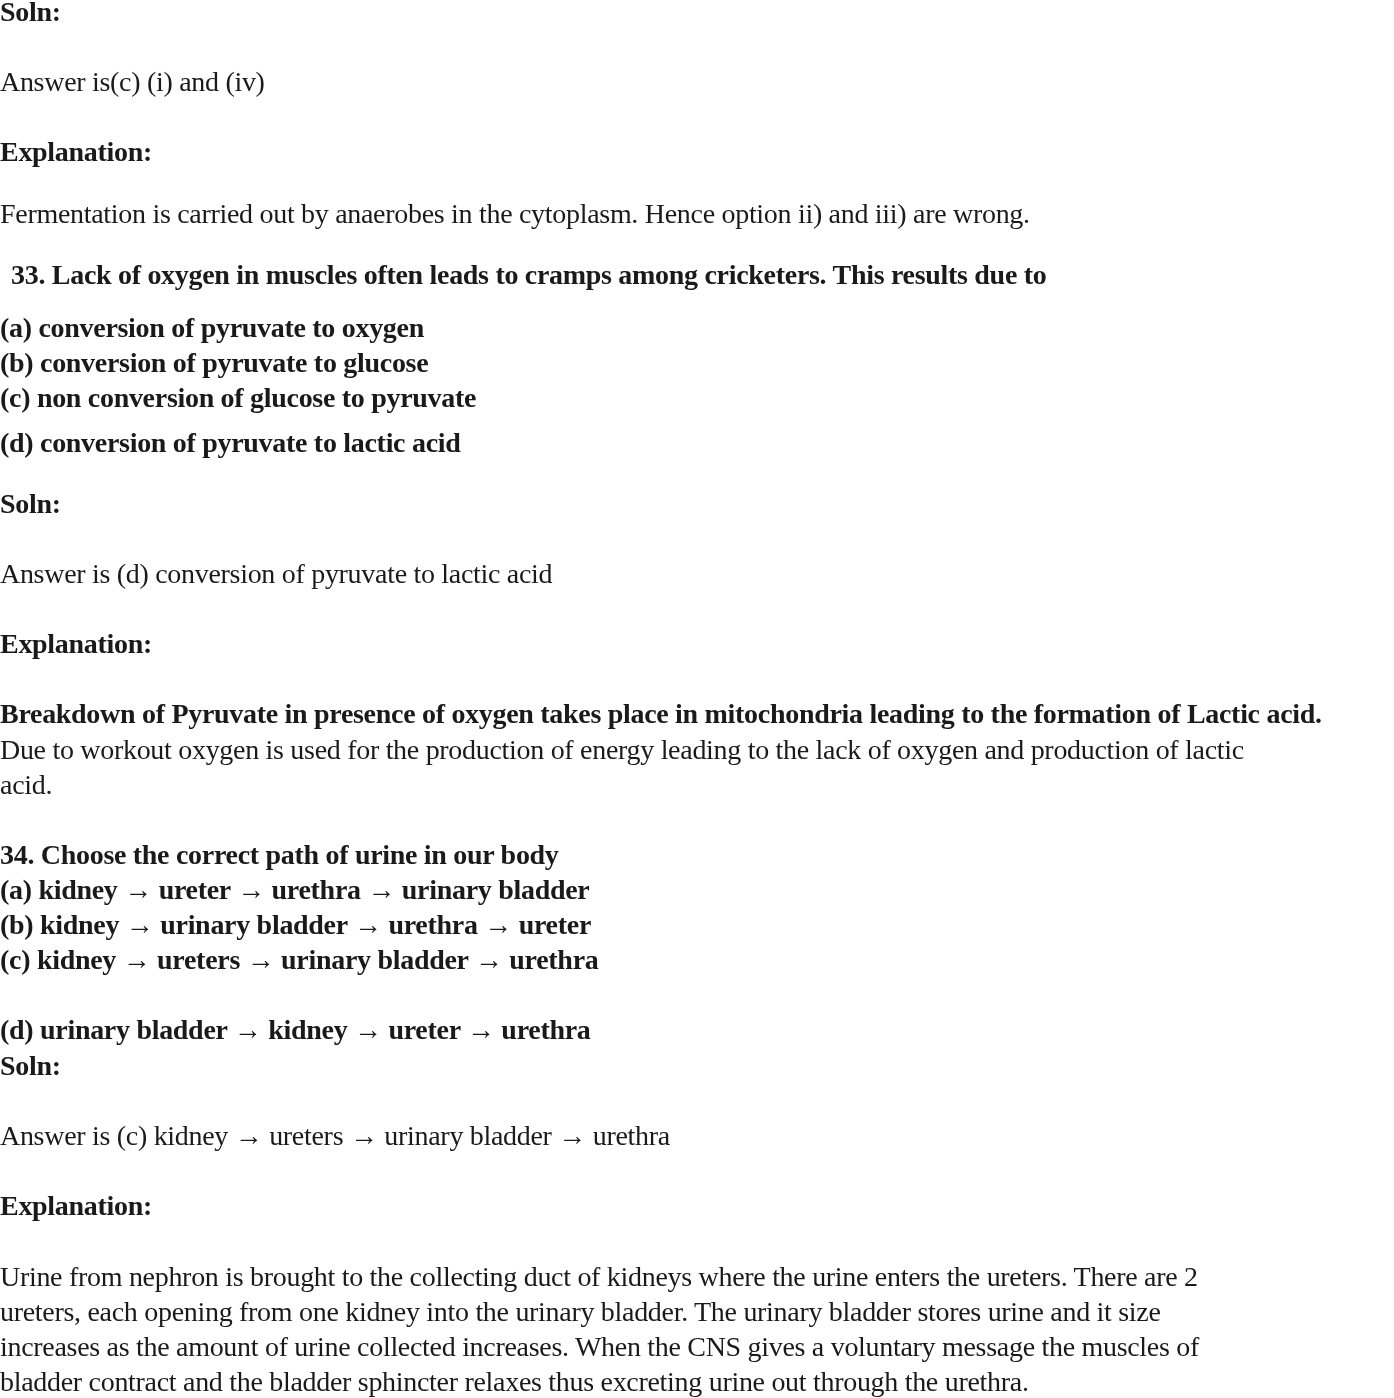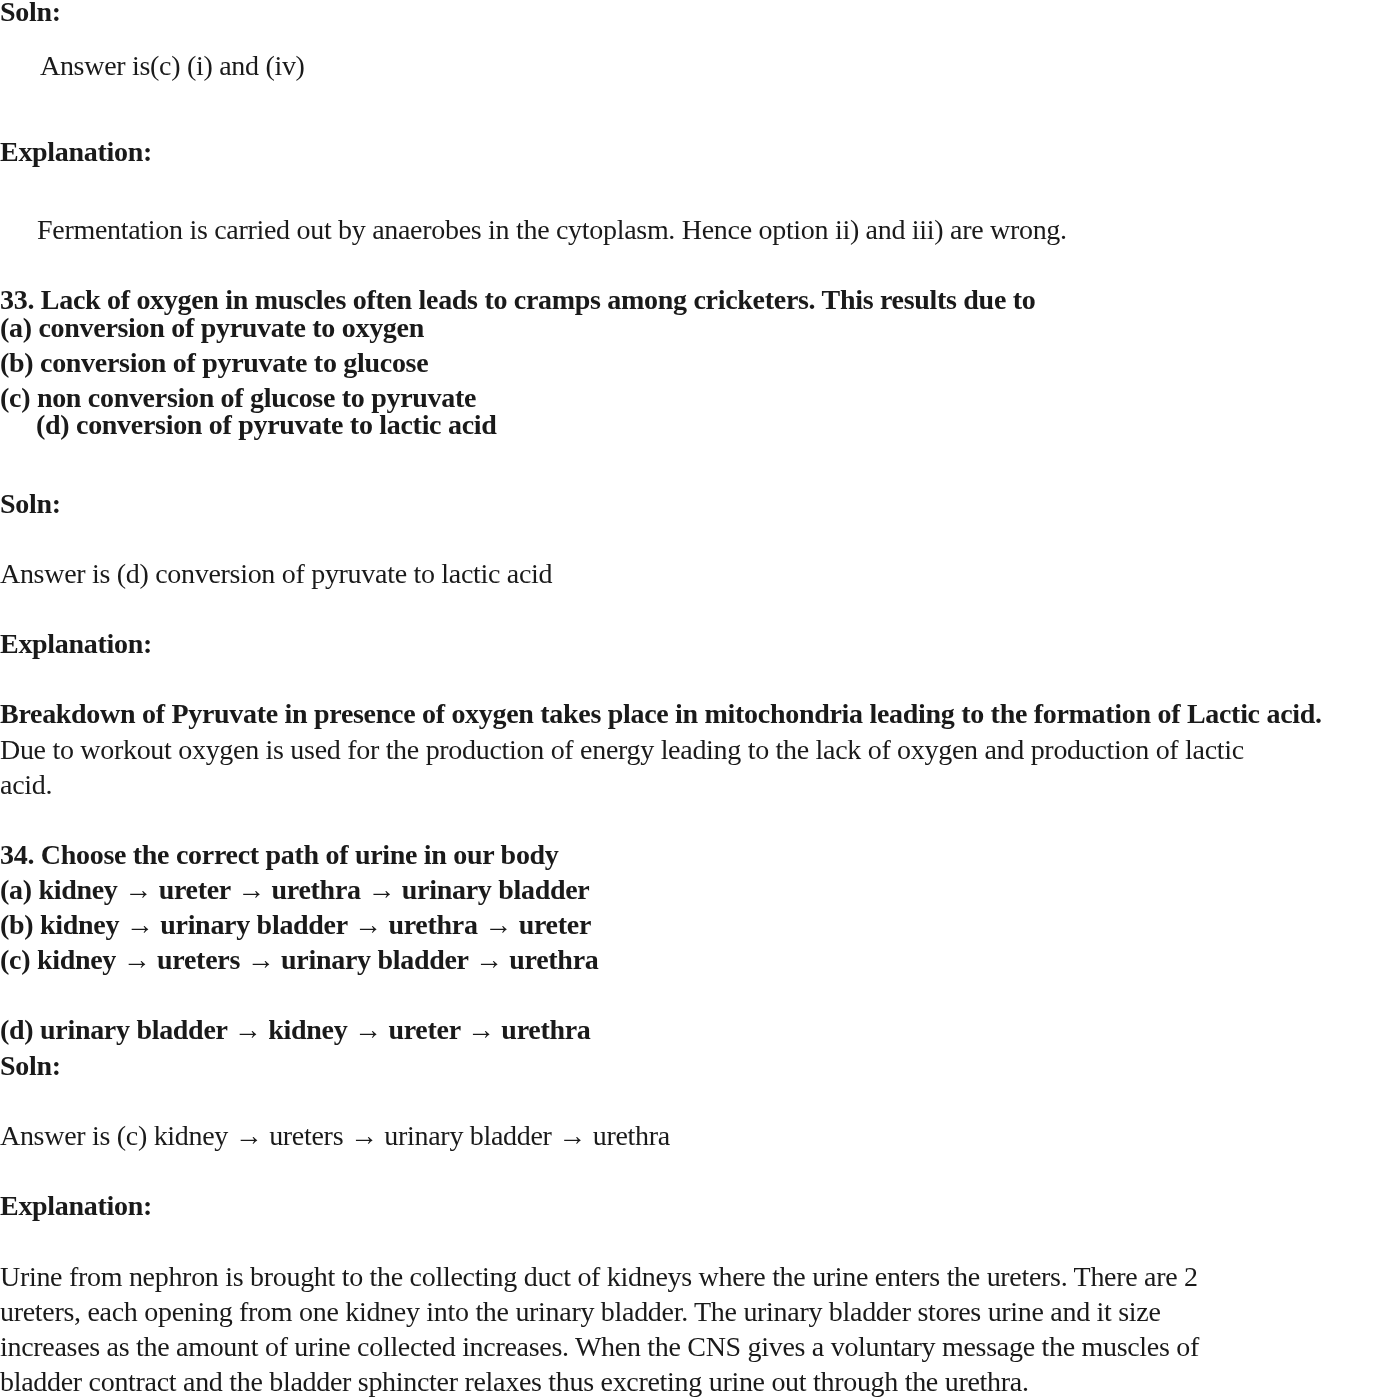--- a/index.html
+++ b/index.html
@@ -23,30 +23,30 @@
       line-height: 35px;
       letter-spacing: -0.3px;
     }
     .bold { font-weight: bold; }
     .heading { font-weight: bold; }
   </style>
 </head>
 <body>
 
 <div class="line heading" style="top:-6px;">Soln:</div>
-<div class="line" style="top:48px;margin-left:40px;">Answer is(c) (i) and (iv)</div>
+<div class="line" style="top:64px;">Answer is(c) (i) and (iv)</div>
 <div class="line heading" style="top:134px;">Explanation:</div>
-<div class="line" style="top:212px;padding-left:37px;">Fermentation is carried out by anaerobes in the cytoplasm. Hence option ii) and iii) are wrong.</div>
+<div class="line" style="top:196px;">Fermentation is carried out by anaerobes in the cytoplasm. Hence option ii) and iii) are wrong.</div>
 
 <div>
-  <div class="line bold" style="top:282px;">33. Lack of oxygen in muscles often leads to cramps among cricketers. This results due to</div>
+  <div class="line bold" style="top:257px;margin-left:11px;">33. Lack of oxygen in muscles often leads to cramps among cricketers. This results due to</div>
   <div class="line bold" style="top:310px;">(a) conversion of pyruvate to oxygen</div>
   <div class="line bold" style="top:345px;">(b) conversion of pyruvate to glucose</div>
   <div class="line bold" style="top:380px;">(c) non conversion of glucose to pyruvate</div>
-  <div class="line bold" style="top:407px;margin-left:36px;">(d) conversion of pyruvate to lactic acid</div>
+  <div class="line bold" style="top:425px;">(d) conversion of pyruvate to lactic acid</div>
 
   <div class="line heading" style="top:486px;">Soln:</div>
   <div class="line" style="top:556px;">Answer is (d) conversion of pyruvate to lactic acid</div>
   <div class="line heading" style="top:626px;">Explanation:</div>
   <div class="line" style="top:696px;font-weight:bold;">Breakdown of Pyruvate in presence of oxygen takes place in mitochondria leading to the formation of Lactic acid.</div>
   <div class="line" style="top:732px;font-family:Liberation Serif, serif;">Due to workout oxygen is used for the production of energy leading to the lack of oxygen and production of lactic</div>
   <div class="line" style="top:767px;">acid.</div>
 </div>
 
 <div>

